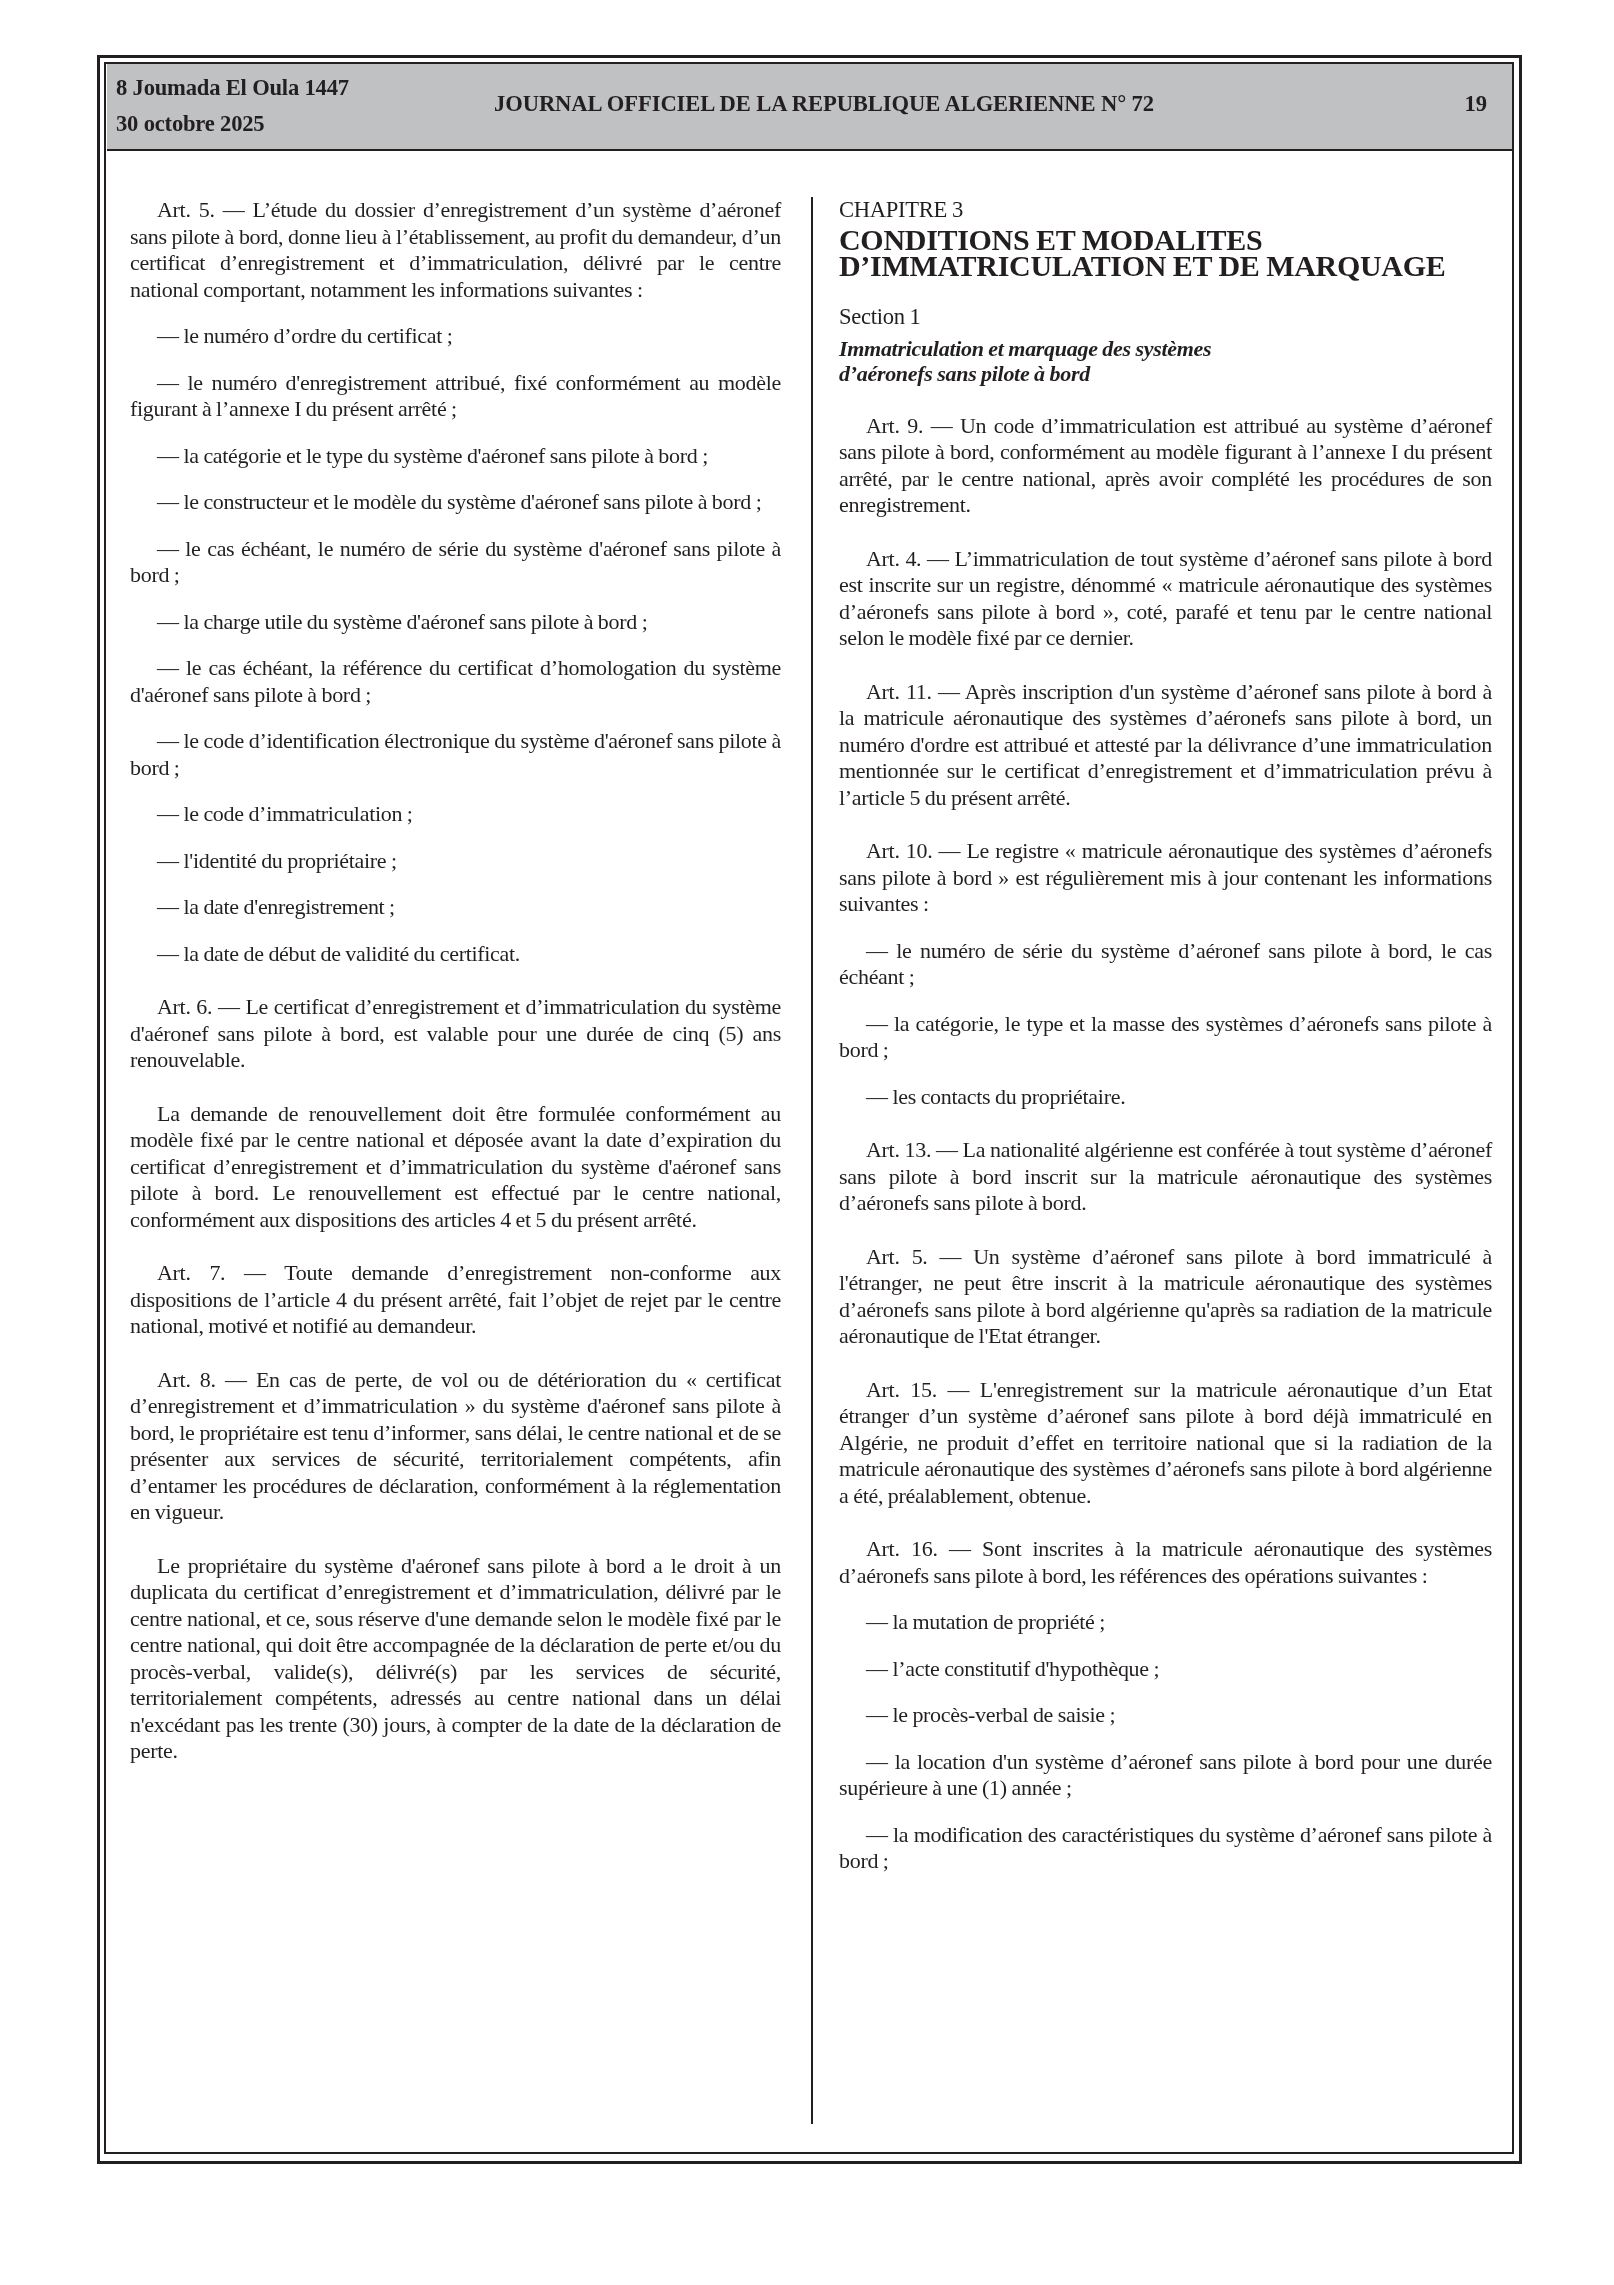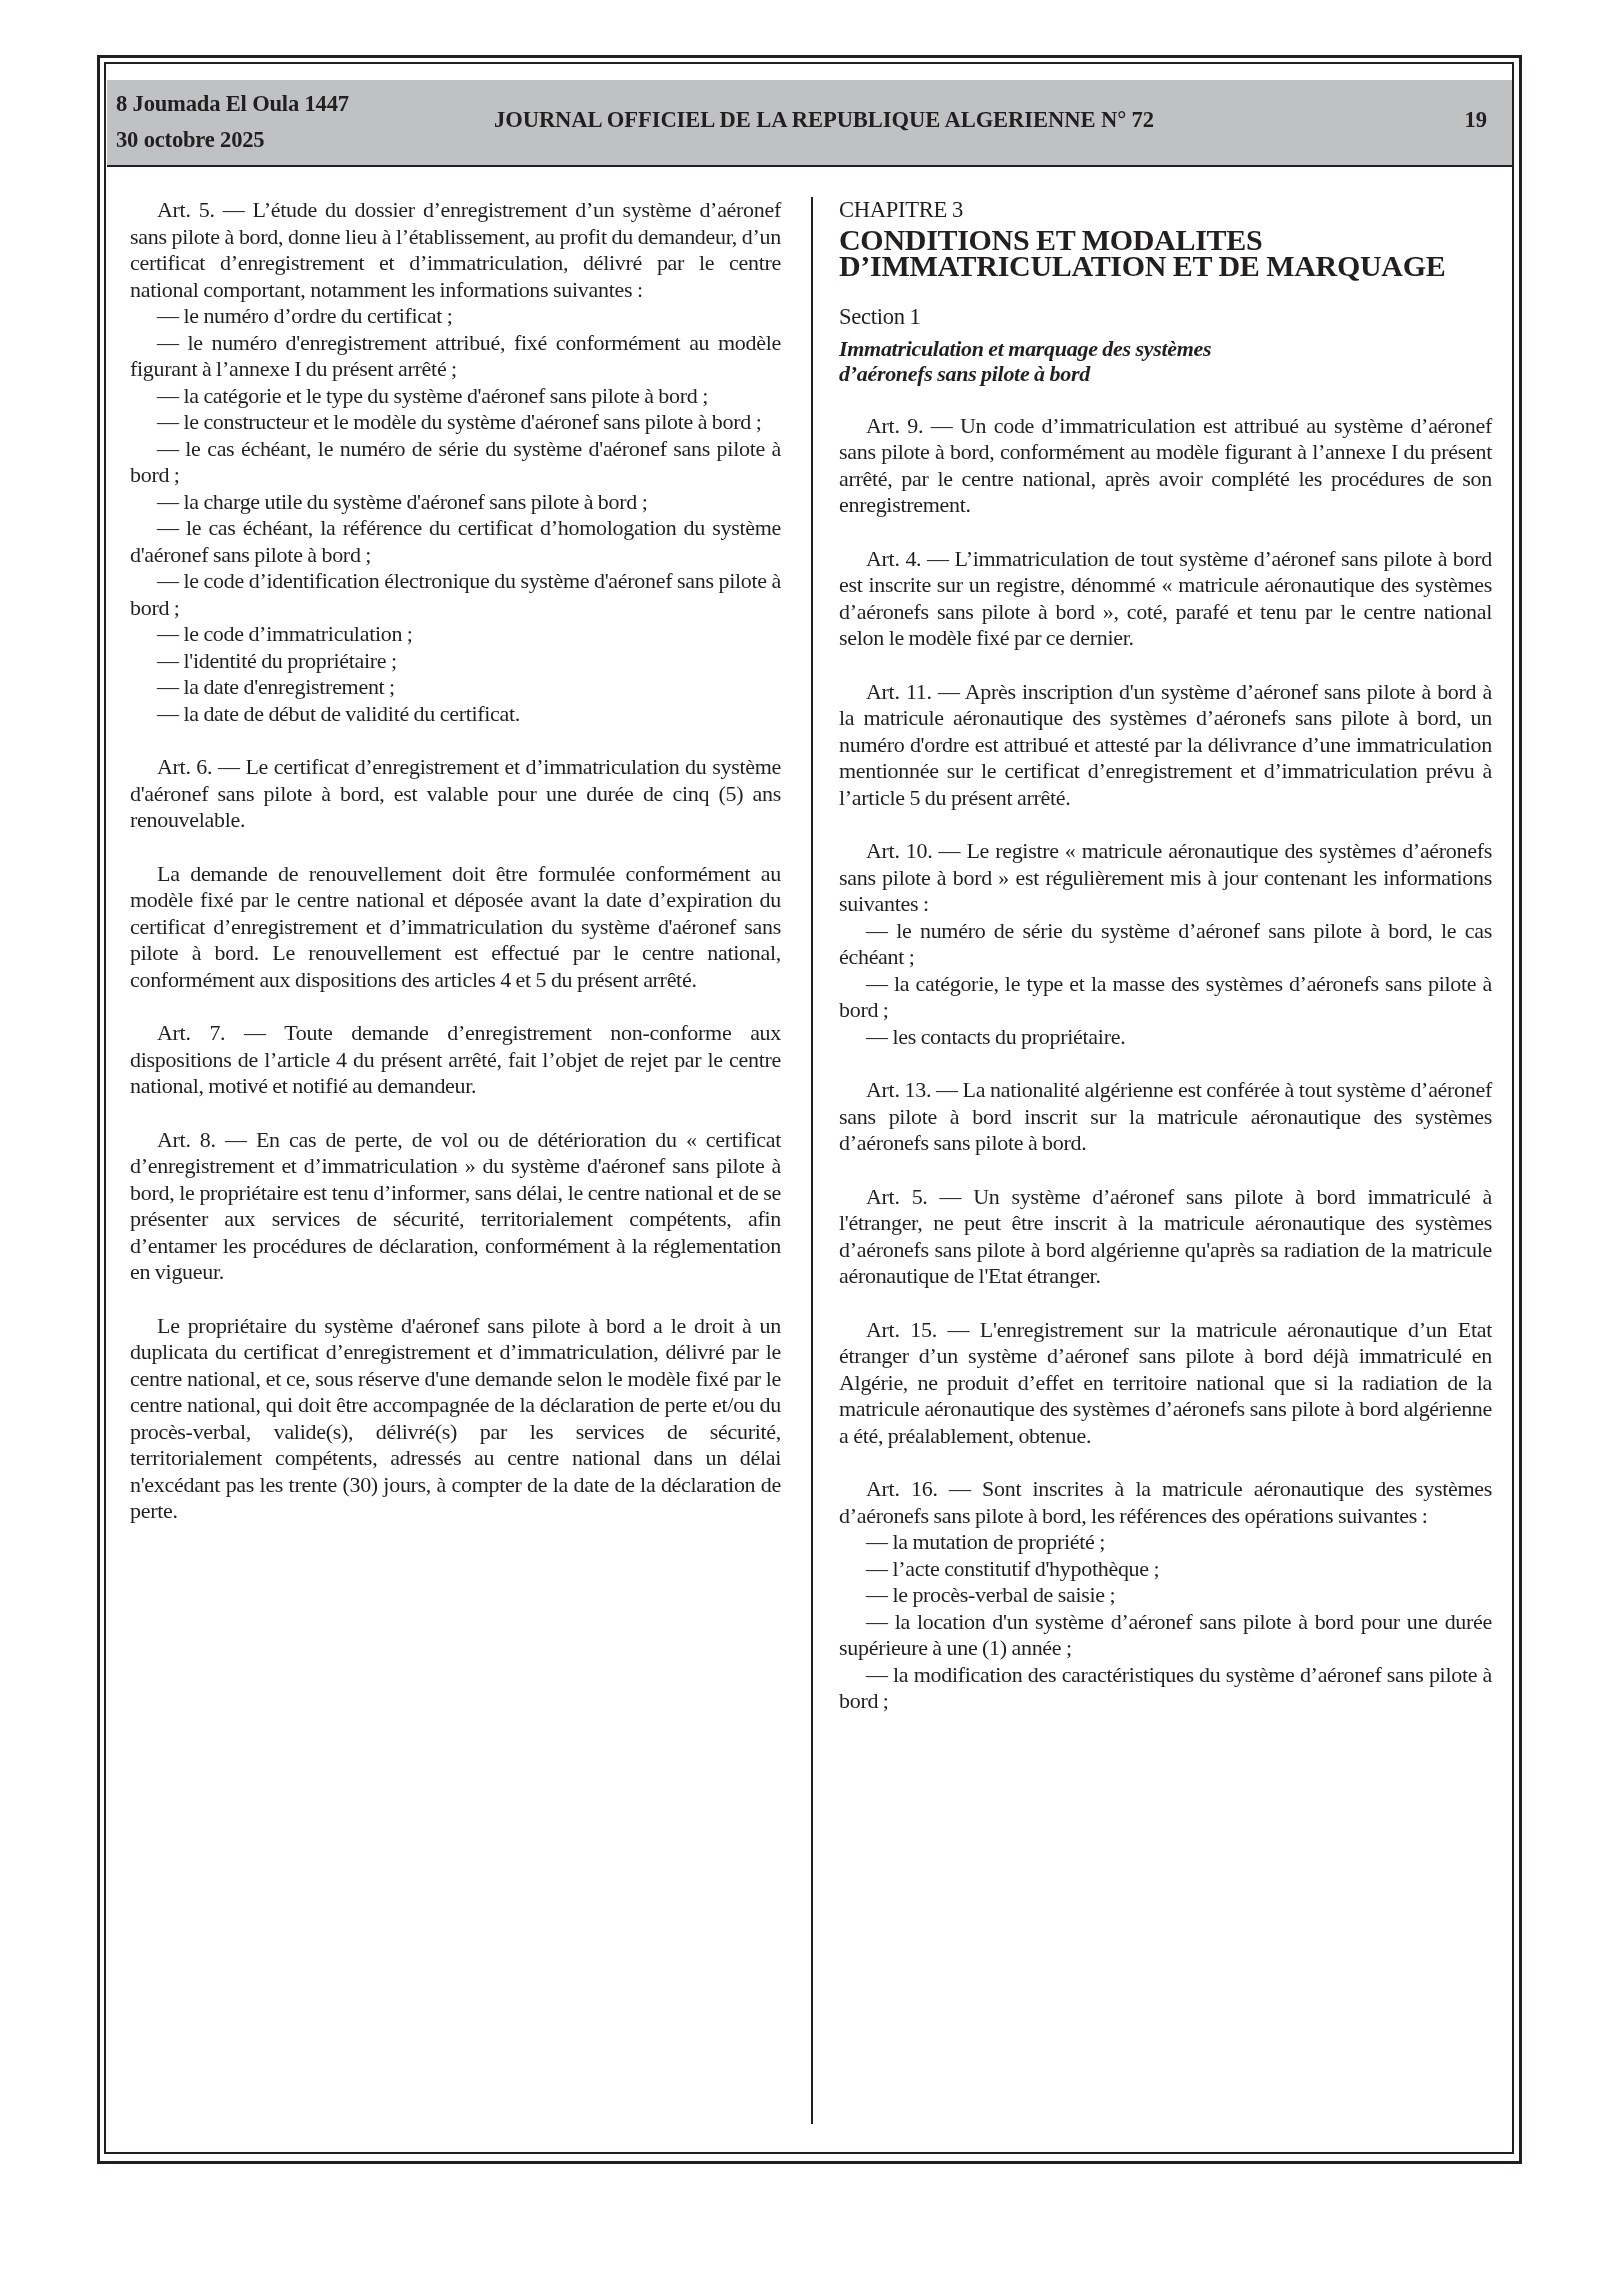--- a/index.html
+++ b/index.html
@@ -2,36 +2,36 @@
 <html style="font-size:14.5px"><head>
 <meta charset="utf-8">
 <style>
   html, body { margin:0; padding:0; background:#ffffff; }
   body { width:1615px; height:2285px; position:relative; overflow:hidden;
          font-family:"Liberation Serif","DejaVu Serif",serif; color:#231f20; }
   .outer { position:absolute; left:97px; top:55px; width:1425px; height:2109px;
            border:3.6px solid #231f20; box-sizing:border-box; }
   .inner { position:absolute; left:104px; top:62px; width:1410px; height:2092px;
            border:2.7px solid #231f20; box-sizing:border-box; }
-  .band { position:absolute; left:107px; top:80px; width:1405px; height:85px;
+  .band { position:absolute; left:107px; top:64px; width:1405px; height:85px;
           background:#c0c1c3; border-bottom:2.7px solid #231f20; box-sizing:content-box; }
   .band .date1, .band .date2 { position:absolute; left:9px; font-weight:bold; font-size:22.6px;
           letter-spacing:-0.2px; white-space:nowrap; }
   .band .date1 { top:11px; }
   .band .date2 { top:47px; }
   .band .jtitle { position:absolute; left:387px; top:27px; font-weight:bold; font-size:22.6px;
           white-space:nowrap; letter-spacing:-0.1px; }
   .band .pnum { position:absolute; right:25px; top:27px; font-weight:bold; font-size:22.6px; }
   .divider { position:absolute; left:811px; top:197px; width:1.8px; height:1927px; background:#231f20; }
   .col { position:absolute; top:197px; font-size:22px; line-height:26.5px;
          text-align:justify; letter-spacing:-0.3px; word-spacing:-0.5px; }
   .col.left { left:130px; width:651px; }
   .col.right { left:839px; width:653px; }
   .col p { margin:0; text-indent:27px; }
-  .col p.gap { }
+  .col p.gap { margin-top:20px; }
   .col p.gap2 { margin-top:27px; }
   .col p.item { text-indent:27px; }
   .col .center { text-align:left; text-indent:0; }
   .chap { font-size:22.6px; margin-top:0; }
   .chap-title { font-weight:bold; font-size:30px; line-height:26px; margin-top:3.6px !important; }
   .sect { font-size:22.6px; margin-top:25px !important; }
   .sect-title { font-weight:bold; font-size:22px; line-height:25px; margin-top:5.4px !important;font-style:italic; }
 </style>
 </head>
 <body>

